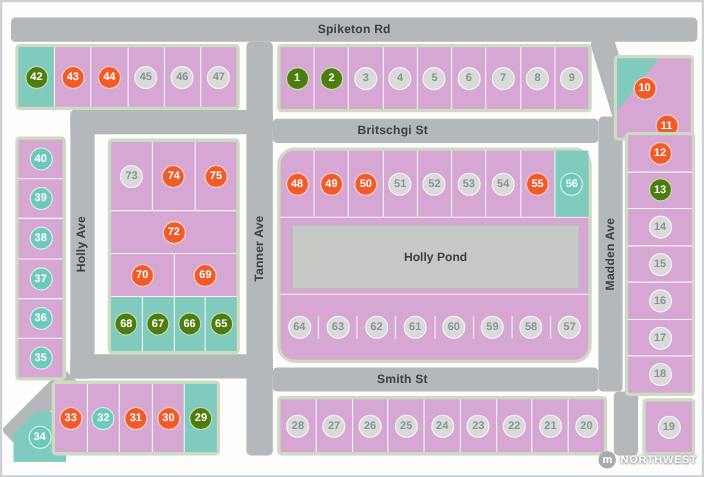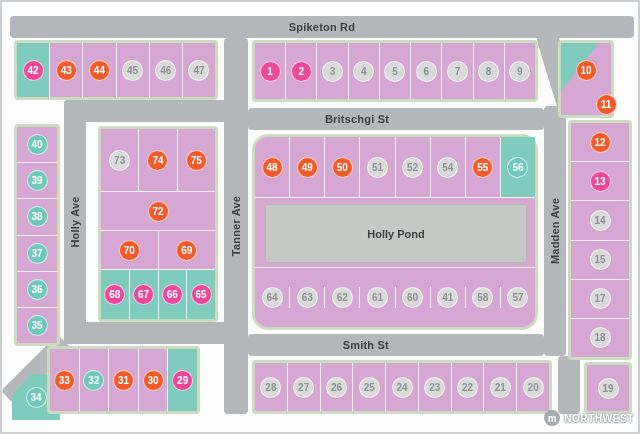--- a/index.html
+++ b/index.html
@@ -28,37 +28,37 @@
   .lot-row{display:flex;width:100%;height:100%;}
   .lot-col{display:flex;flex-direction:column;width:100%;height:100%;}
   .lot-cell{flex:1;display:flex;align-items:center;justify-content:center;position:relative;box-sizing:border-box;}
   .lot-row > .lot-cell + .lot-cell{border-left:1.5px solid rgba(255,255,255,.85);}
   .lot-col > .lot-cell + .lot-cell{border-top:1.5px solid rgba(255,255,255,.85);}
   .parcel-teal{background:#7fccbe;}
 
   .lot-circle{width:21px;height:21px;border-radius:50%;display:flex;align-items:center;justify-content:center;
               font-size:10px;font-weight:bold;border:1px solid rgba(255,255,255,.7);box-sizing:border-box;}
   .c-orange{background:#f15a29;color:#fff;}
-  .c-green{background:#ec4899;color:#fff;}
+  .c-green{background:#4d7c0f;color:#fff;}
   .c-teal{background:#6fc9bb;color:#fff;}
   .c-gray{background:#dadada;color:#8d9296;}
 
   #block-top-left{left:12px;top:38px;width:204px;height:60px;}
   #block-west{left:12px;top:122px;width:46px;height:222px;}
   #parcel-34{left:10px;top:372px;width:48px;height:46px;background:#7fccbe;border:none;border-radius:0;
              clip-path:polygon(0 45%,42% 0,100% 0,100% 100%,0 100%);}
   #block-mid-left{left:96px;top:124px;width:120px;height:196px;display:flex;flex-direction:column;}
   #block-mid-left .lot-row + .lot-row{border-top:1.5px solid rgba(255,255,255,.85);}
   #row-ml1{height:62px;flex:none;}
   #row-ml2{height:38px;flex:none;}
   #row-ml3{height:38px;flex:none;}
   #row-ml4{flex:1;}
   #block-south-west{left:45px;top:344px;width:153px;height:68px;}
   #block-north-center{left:250px;top:38px;width:286px;height:62px;}
-  #block-north-east{left:556px;top:38px;width:56px;height:78px;}
+  #block-north-east{left:556px;top:48px;width:73px;height:78px;}
   #block-north-east .wedge{position:absolute;left:0;top:0;width:38px;height:48px;background:#7fccbe;
                            clip-path:polygon(0 0,100% 0,0 100%);}
   #block-north-east .lot-cell{position:absolute;flex:none;width:22px;height:22px;border:none;}
   #block-north-east .lot-cell:nth-child(2){left:14px;top:16px;}
   #block-north-east .lot-cell:nth-child(3){left:34px;top:50px;}
   #block-east{left:566px;top:118px;width:64px;height:240px;}
   #parcel-19{left:582px;top:360px;width:48px;height:52px;}
   #block-center{left:250px;top:132px;width:286px;height:196px;display:flex;flex-direction:column;border-radius:16px;}
   #row-c1{height:60px;flex:none;}
   #row-c2{flex:1;border-top:1.5px solid rgba(255,255,255,.85);align-items:center;}
@@ -269,20 +269,23 @@
         <div class="lot-cell">
           <span class="lot-circle c-green">13</span>
         </div>
         <div class="lot-cell">
           <span class="lot-circle c-gray">14</span>
         </div>
         <div class="lot-cell">
           <span class="lot-circle c-gray">15</span>
         </div>
         <div class="lot-cell">
+          <span class="lot-circle c-gray">16</span>
+        </div>
+        <div class="lot-cell">
           <span class="lot-circle c-gray">17</span>
         </div>
         <div class="lot-cell">
           <span class="lot-circle c-gray">18</span>
         </div>
       </div>
   </div>
 
   <div class="block" id="parcel-19">
     <div class="lot-row">
@@ -301,20 +304,23 @@
           <span class="lot-circle c-orange">49</span>
         </div>
         <div class="lot-cell">
           <span class="lot-circle c-orange">50</span>
         </div>
         <div class="lot-cell">
           <span class="lot-circle c-gray">51</span>
         </div>
         <div class="lot-cell">
           <span class="lot-circle c-gray">52</span>
+        </div>
+        <div class="lot-cell">
+          <span class="lot-circle c-gray">53</span>
         </div>
         <div class="lot-cell">
           <span class="lot-circle c-gray">54</span>
         </div>
         <div class="lot-cell">
           <span class="lot-circle c-orange">55</span>
         </div>
         <div class="lot-cell parcel-teal">
           <span class="lot-circle c-teal">56</span>
         </div>
@@ -334,21 +340,21 @@
         <div class="lot-cell">
           <span class="lot-circle c-gray">62</span>
         </div>
         <div class="lot-cell">
           <span class="lot-circle c-gray">61</span>
         </div>
         <div class="lot-cell">
           <span class="lot-circle c-gray">60</span>
         </div>
         <div class="lot-cell">
-          <span class="lot-circle c-gray">41</span>
+          <span class="lot-circle c-gray">59</span>
         </div>
         <div class="lot-cell">
           <span class="lot-circle c-gray">58</span>
         </div>
         <div class="lot-cell">
           <span class="lot-circle c-gray">57</span>
         </div>
       </div>
   </div>
 

